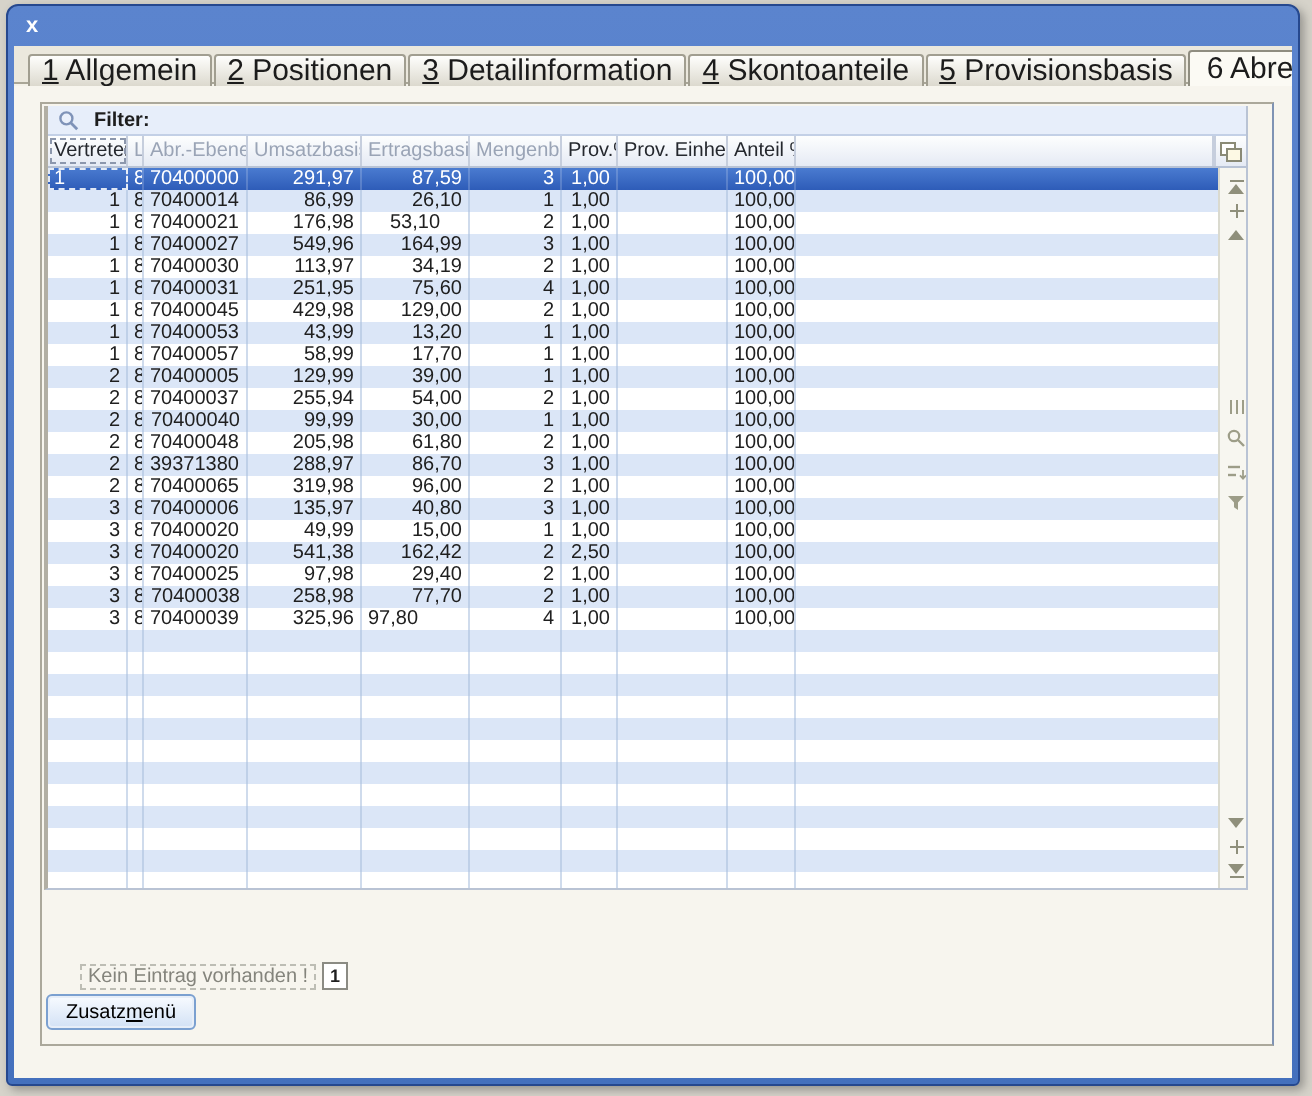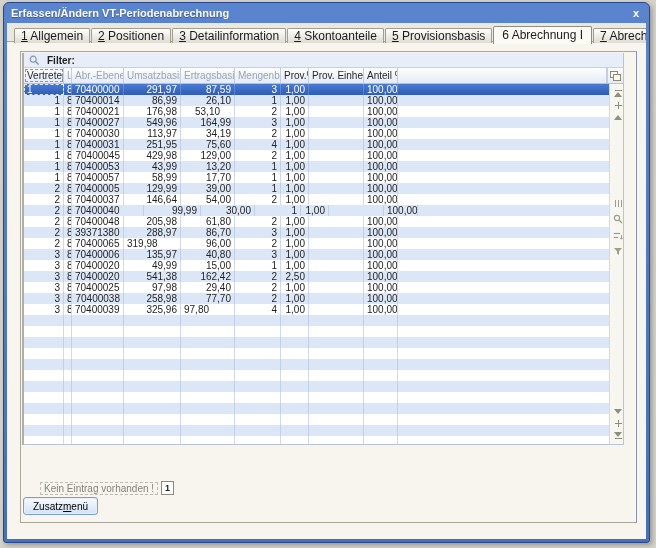--- a/index.html
+++ b/index.html
@@ -27,21 +27,21 @@
   .dialog-body {
     position:absolute; left:3px; top:20px; right:3px; bottom:3px;
     background:#f3f1e8; overflow:hidden;
   }
   
   .tabstrip {
     height:19px; padding:2px 0 0 7px; background:#ebe8dd;
     border-bottom:1px solid #a9a697; white-space:nowrap;
   }
   .tab {
-    display:inline-block; font-size:12px; color:#1c1c1c;
+    display:inline-block; font-size:15px; color:#1c1c1c;
     background:linear-gradient(#fefefc,#dcd9ce);
     border:1px solid #a19e90; border-bottom:none;
     border-radius:2px 2px 0 0;
     padding:2px 6px 2px 6px; margin-right:1px; position:relative; top:1px;
     cursor:pointer; line-height:11px;
   }
   .tab.active {
     background:#fbfaf4; padding:3px 8px 3px 8px; top:0; z-index:3;
     border-color:#8f8d80; margin-bottom:-1px;
   }
@@ -130,21 +130,20 @@
     box-shadow:0 0 0 1px #e7eef8 inset;
   }
   .zusatz-btn u { text-decoration:underline; }
   svg { display:block; }
 </style>
 </head>
 <body>
 
 <div class="window">
   <div class="titlebar">
-    <span class="title">Erfassen/Ändern VT-Periodenabrechnung</span>
     <span class="close-btn">x</span>
   </div>
   <div class="dialog-body">
     <div class="tabstrip" id="tabs"><span class="tab"><u>1</u> Allgemein</span><span class="tab"><u>2</u> Positionen</span><span class="tab"><u>3</u> Detailinformation</span><span class="tab"><u>4</u> Skontoanteile</span><span class="tab"><u>5</u> Provisionsbasis</span><span class="tab active">6 Abrechnung I</span><span class="tab"><u>7</u> Abrechnung II</span></div>
     <div class="content">
       <div class="panel">
 
         <div class="grid">
           <div class="filterbar">
             <span>
@@ -245,21 +244,21 @@
                   <div class="gcell cell-4" style="width: 54px; text-align: right;">75,60</div>
                   <div class="gcell cell-5" style="width: 46px; text-align: right;">4</div>
                   <div class="gcell cell-6" style="width: 28px; text-align: right;">1,00</div>
                   <div class="gcell cell-7" style="width: 55px; text-align: right;"></div>
                   <div class="gcell cell-8" style="width: 34px; text-align: right;">100,00</div>
                   <div class="gcell fill"></div>
                 </div>
                 <div class="grow">
                   <div class="gcell cell-0" style="width: 40px; text-align: right;">1</div>
                   <div class="gcell cell-1" style="width: 8px; text-align: right;">8</div>
-                  <div class="gcell cell-2" style="width: 52px; text-align: right;">70400045</div>
+                  <div class="gcell cell-2" style="width: 52px; text-align: left;">70400045</div>
                   <div class="gcell cell-3" style="width: 57px; text-align: right;">429,98</div>
                   <div class="gcell cell-4" style="width: 54px; text-align: right;">129,00</div>
                   <div class="gcell cell-5" style="width: 46px; text-align: right;">2</div>
                   <div class="gcell cell-6" style="width: 28px; text-align: right;">1,00</div>
                   <div class="gcell cell-7" style="width: 55px; text-align: right;"></div>
                   <div class="gcell cell-8" style="width: 34px; text-align: right;">100,00</div>
                   <div class="gcell fill"></div>
                 </div>
                 <div class="grow stripe">
                   <div class="gcell cell-0" style="width: 40px; text-align: right;">1</div>
@@ -294,32 +293,32 @@
                   <div class="gcell cell-5" style="width: 46px; text-align: right;">1</div>
                   <div class="gcell cell-6" style="width: 28px; text-align: right;">1,00</div>
                   <div class="gcell cell-7" style="width: 55px; text-align: right;"></div>
                   <div class="gcell cell-8" style="width: 34px; text-align: right;">100,00</div>
                   <div class="gcell fill"></div>
                 </div>
                 <div class="grow">
                   <div class="gcell cell-0" style="width: 40px; text-align: right;">2</div>
                   <div class="gcell cell-1" style="width: 8px; text-align: right;">8</div>
                   <div class="gcell cell-2" style="width: 52px; text-align: left;">70400037</div>
-                  <div class="gcell cell-3" style="width: 57px; text-align: right;">146,64</div>
+                  <div class="gcell cell-3" style="width: 57px; text-align: right;">255,94</div>
                   <div class="gcell cell-4" style="width: 54px; text-align: right;">54,00</div>
                   <div class="gcell cell-5" style="width: 46px; text-align: right;">2</div>
                   <div class="gcell cell-6" style="width: 28px; text-align: right;">1,00</div>
                   <div class="gcell cell-7" style="width: 55px; text-align: right;"></div>
                   <div class="gcell cell-8" style="width: 34px; text-align: right;">100,00</div>
                   <div class="gcell fill"></div>
                 </div>
                 <div class="grow stripe">
                   <div class="gcell cell-0" style="width: 40px; text-align: right;">2</div>
                   <div class="gcell cell-1" style="width: 8px; text-align: right;">8</div>
-                  <div class="gcell cell-2" style="width: 72px; text-align: left;">70400040</div>
+                  <div class="gcell cell-2" style="width: 52px; text-align: right;">70400040</div>
                   <div class="gcell cell-3" style="width: 57px; text-align: right;">99,99</div>
                   <div class="gcell cell-4" style="width: 54px; text-align: right;">30,00</div>
                   <div class="gcell cell-5" style="width: 46px; text-align: right;">1</div>
                   <div class="gcell cell-6" style="width: 28px; text-align: right;">1,00</div>
                   <div class="gcell cell-7" style="width: 55px; text-align: right;"></div>
                   <div class="gcell cell-8" style="width: 34px; text-align: right;">100,00</div>
                   <div class="gcell fill"></div>
                 </div>
                 <div class="grow">
                   <div class="gcell cell-0" style="width: 40px; text-align: right;">2</div>
@@ -342,21 +341,21 @@
                   <div class="gcell cell-5" style="width: 46px; text-align: right;">3</div>
                   <div class="gcell cell-6" style="width: 28px; text-align: right;">1,00</div>
                   <div class="gcell cell-7" style="width: 55px; text-align: right;"></div>
                   <div class="gcell cell-8" style="width: 34px; text-align: right;">100,00</div>
                   <div class="gcell fill"></div>
                 </div>
                 <div class="grow">
                   <div class="gcell cell-0" style="width: 40px; text-align: right;">2</div>
                   <div class="gcell cell-1" style="width: 8px; text-align: right;">8</div>
                   <div class="gcell cell-2" style="width: 52px; text-align: left;">70400065</div>
-                  <div class="gcell cell-3" style="width: 57px; text-align: left;">319,98</div>
+                  <div class="gcell cell-3" style="width: 57px; text-align: right;">319,98</div>
                   <div class="gcell cell-4" style="width: 54px; text-align: right;">96,00</div>
                   <div class="gcell cell-5" style="width: 46px; text-align: right;">2</div>
                   <div class="gcell cell-6" style="width: 28px; text-align: right;">1,00</div>
                   <div class="gcell cell-7" style="width: 55px; text-align: right;"></div>
                   <div class="gcell cell-8" style="width: 34px; text-align: right;">100,00</div>
                   <div class="gcell fill"></div>
                 </div>
                 <div class="grow stripe">
                   <div class="gcell cell-0" style="width: 40px; text-align: right;">3</div>
                   <div class="gcell cell-1" style="width: 8px; text-align: right;">8</div>

